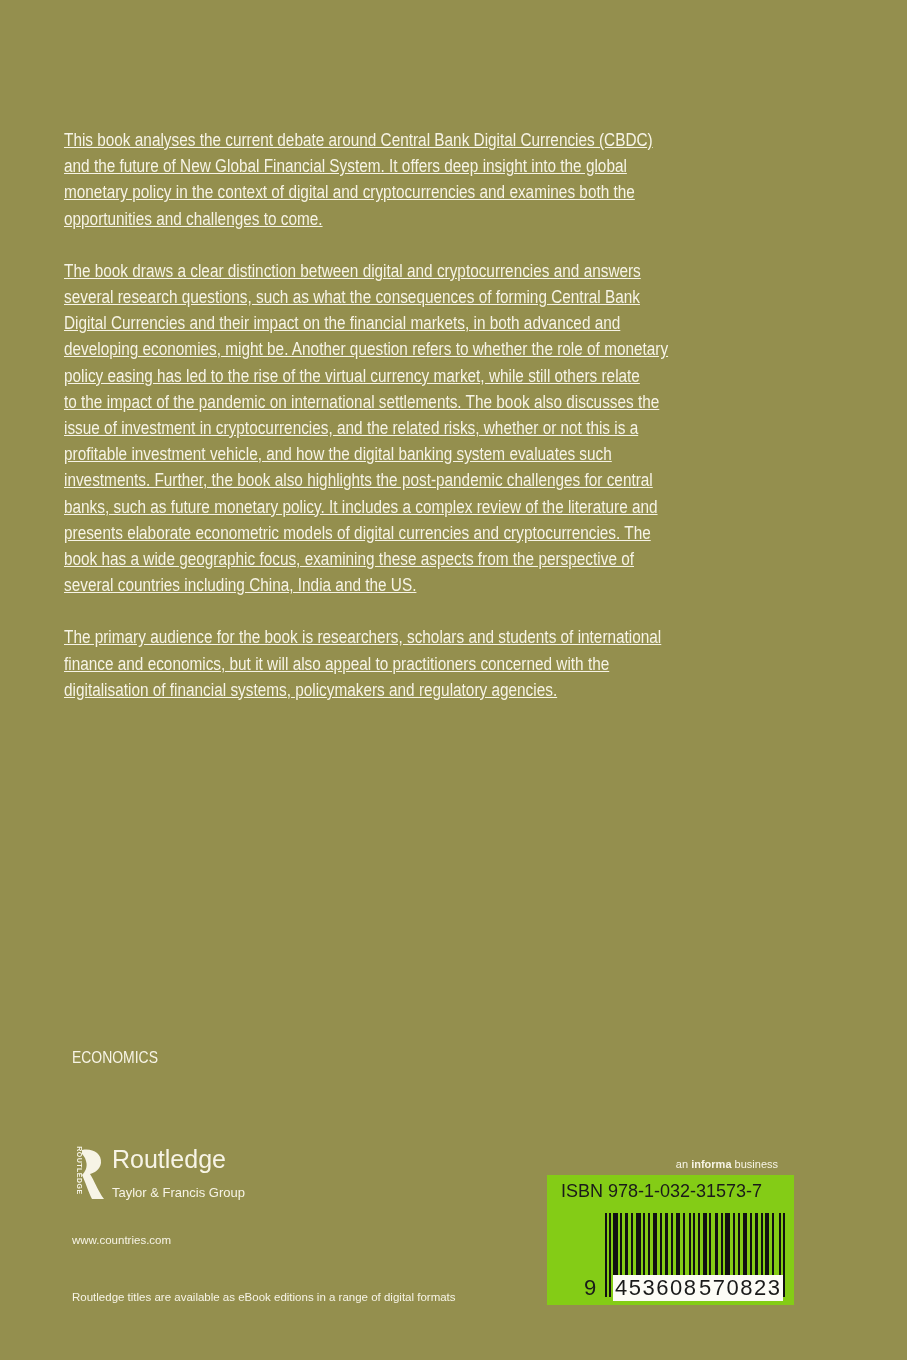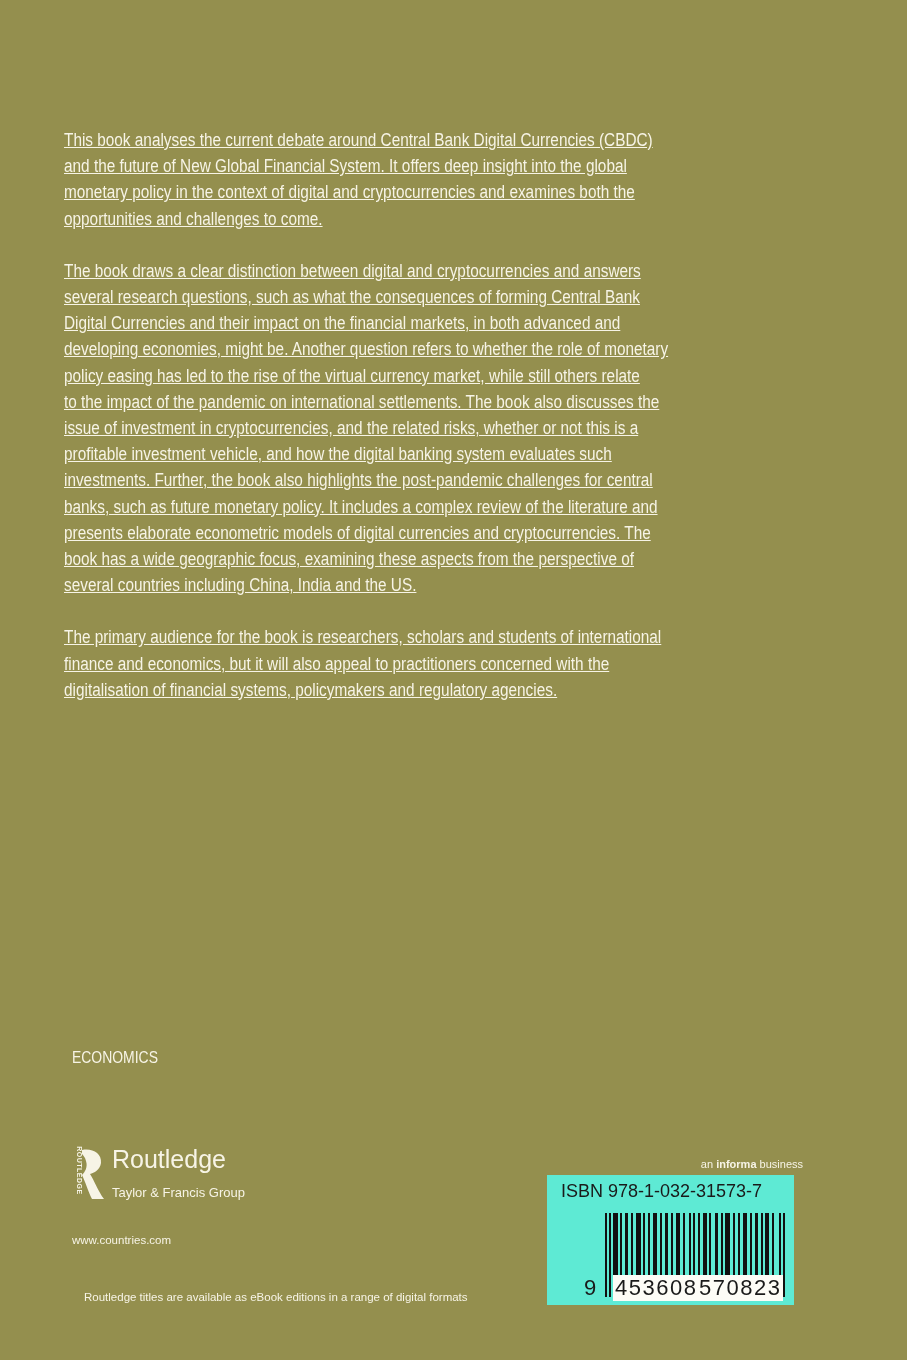--- a/index.html
+++ b/index.html
@@ -47,31 +47,31 @@
   }
   .pub-text { margin-left: 6px; color: #f7f4e6; }
   .pub-name { font-size: 25px; line-height: 26px; }
   .pub-group { font-size: 13px; line-height: 16px; margin-top: 13px; }
   .url {
     position: absolute; left: 72px; top: 1234px;
     color: #f7f4e6; font-size: 11.5px;
   }
   .ebook {
     position: absolute; left: 72px; top: 1291px;
-    color: #f7f4e6; font-size: 11.5px; margin-left: 12px;
+    color: #f7f4e6; font-size: 11.5px;
   }
   .informa {
-    position: absolute; left: 686px; top: 1158px; width: 117px; text-align: right;
+    position: absolute; left: 661px; top: 1158px; width: 117px; text-align: right;
     color: #f7f4e6; font-size: 11px;
   }
   .informa b { font-weight: bold; }
   .isbn-box {
     position: absolute; left: 547px; top: 1175px;
     width: 247px; height: 130px;
-    background: #5eead4;
+    background: #84cc16;
   }
   .isbn-text {
     position: absolute; left: 14px; top: 6px;
     font-size: 18px; color: #1a1a1a;
   }
   .barcode {
     position: absolute; left: 58px; top: 38px; width: 180px; height: 84px;
   }
   .barcode-digits {
     position: absolute; top: 100px; left: 0; width: 247px;

